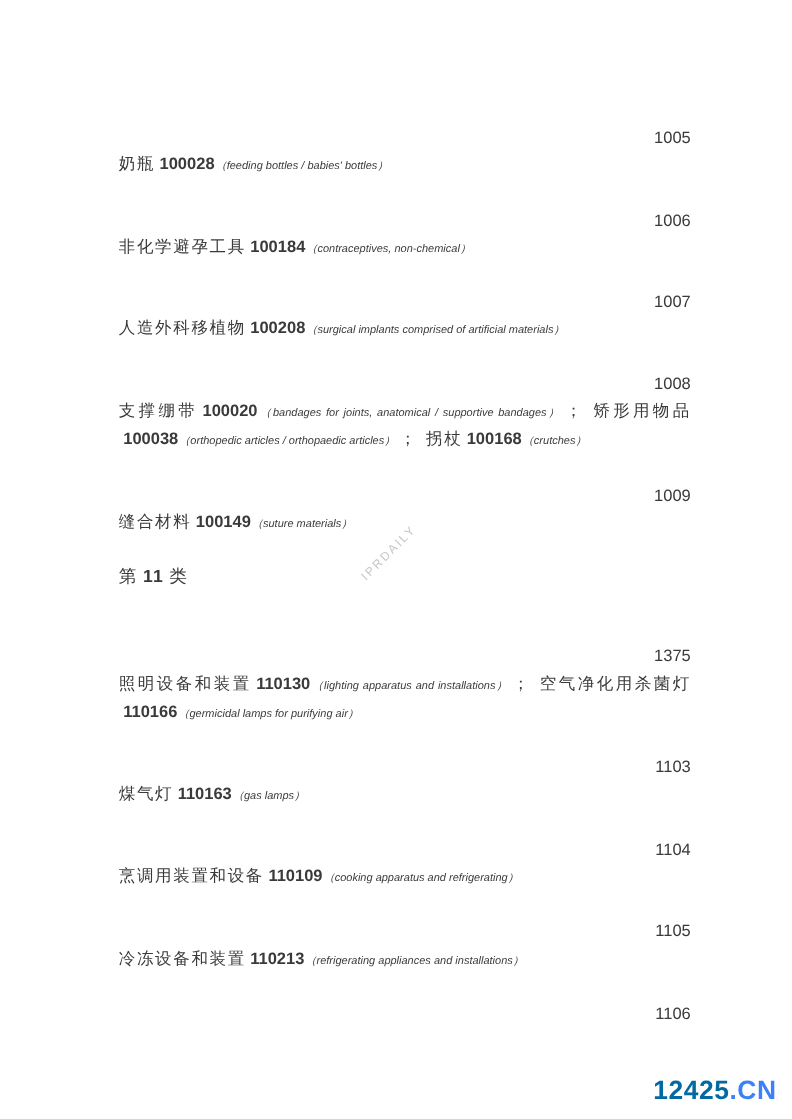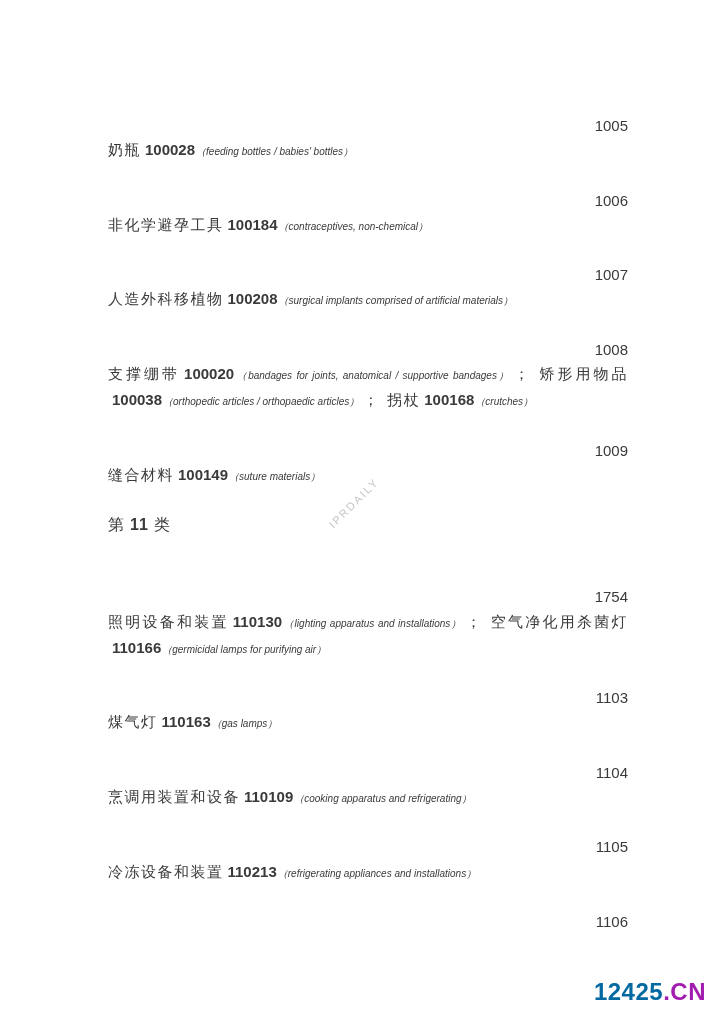--- a/index.html
+++ b/index.html
@@ -56,21 +56,21 @@
     position: absolute;
     right: 14px;
     bottom: 11px;
     z-index: 1;
     font-size: 24px;
     font-weight: bold;
     letter-spacing: 0.5px;
     white-space: nowrap;
   }
   .logo .primary { color: #0369a1; }
-  .logo .suffix { color: #a21caf; }
+  .logo .suffix { color: #3b82f6; }
 </style>
 </head>
 <body>
 
 <div class="page">
   <div class="watermark">IPRDAILY</div>
 
   <div class="content">
       <div class="class-section">
         <div class="subclass-code">1005</div>
@@ -87,21 +87,21 @@
       <div class="class-section">
         <div class="subclass-code">1008</div>
         <p class="entries"><span class="zh">支撑绷带</span><span class="num">100020</span><span class="en">（bandages for joints, anatomical / supportive bandages）</span><span class="sep">；</span><span class="zh">矫形用物品</span><span class="num">100038</span><span class="en">（orthopedic articles / orthopaedic articles）</span><span class="sep">；</span><span class="zh">拐杖</span><span class="num">100168</span><span class="en">（crutches）</span></p>
       </div>
       <div class="class-section">
         <div class="subclass-code">1009</div>
         <p class="entries"><span class="zh">缝合材料</span><span class="num">100149</span><span class="en">（suture materials）</span></p>
       </div>
       <div class="class-heading"><span class="pre">第</span><span class="num">11</span><span class="suf">类</span></div>
       <div class="class-section">
-        <div class="subclass-code">1754</div>
+        <div class="subclass-code">1375</div>
         <p class="entries"><span class="zh">照明设备和装置</span><span class="num">110130</span><span class="en">（lighting apparatus and installations）</span><span class="sep">；</span><span class="zh">空气净化用杀菌灯</span><span class="num">110166</span><span class="en">（germicidal lamps for purifying air）</span></p>
       </div>
       <div class="class-section">
         <div class="subclass-code">1103</div>
         <p class="entries"><span class="zh">煤气灯</span><span class="num">110163</span><span class="en">（gas lamps）</span></p>
       </div>
       <div class="class-section">
         <div class="subclass-code">1104</div>
         <p class="entries"><span class="zh">烹调用装置和设备</span><span class="num">110109</span><span class="en">（cooking apparatus and refrigerating）</span></p>
       </div>

